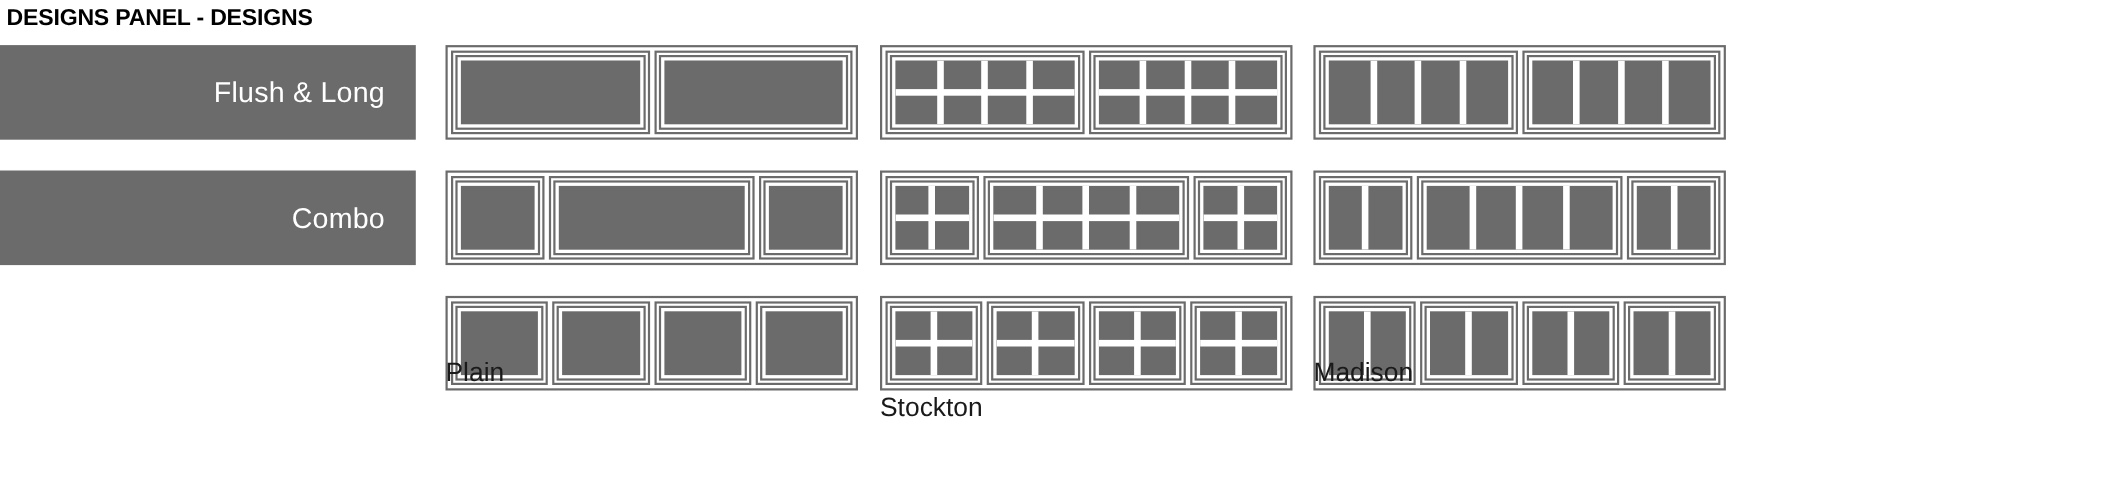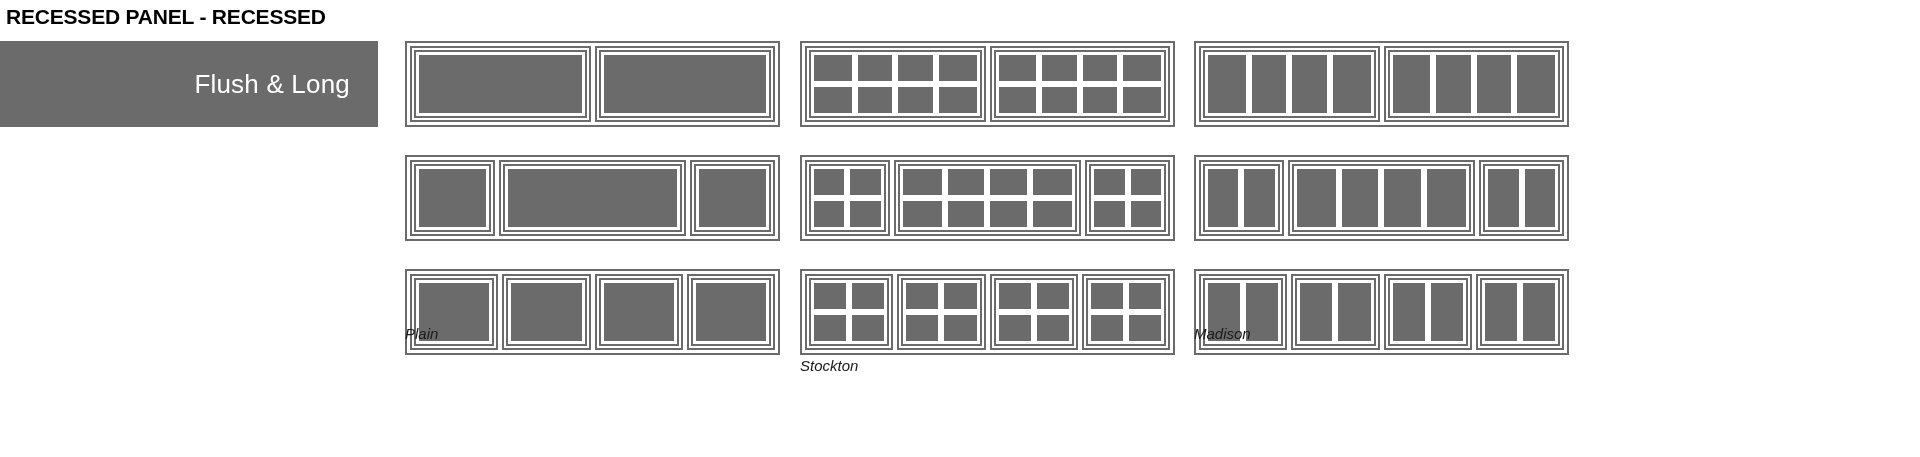--- a/index.html
+++ b/index.html
@@ -113,33 +113,32 @@
   
   .design-names{
     position:absolute;
     left:0; top:325px;
     width:1920px;
     height:40px;
   }
   .design-name{
     position:absolute;
     top:0;
-    font-size:15px;
+    font-size:24px;
     color:#1a1a1a;
     white-space:nowrap;
-    font-style:italic;
   }
   .design-name.col-0{ left:405px; }
   .design-name.col-1{ left:800px;margin-top:32px; }
   .design-name.col-2{ left:1194px; }
 </style>
 </head>
 <body>
 
-<div id="page-title">RECESSED PANEL - RECESSED</div>
+<div id="page-title">DESIGNS PANEL - DESIGNS</div>
 
 <div class="rows" id="rows-root">
     <div class="row">
       <div class="label-bar">
         <span class="label-text">Flush &amp; Long</span>
       </div>
       <div class="door col-0">
         <div class="panel" style="flex: 1 1 0px;">
           <div class="panel-inner">
             <div class="panel-face"></div>
@@ -188,20 +187,23 @@
             <div class="panel-face">
               <div class="mull-v" style="left: 25%;"></div>
               <div class="mull-v" style="left: 50%;"></div>
               <div class="mull-v" style="left: 75%;"></div>
             </div>
           </div>
         </div>
       </div>
     </div>
     <div class="row">
+      <div class="label-bar">
+        <span class="label-text">Combo</span>
+      </div>
       <div class="door col-0">
         <div class="panel" style="flex: 1 1 0px;">
           <div class="panel-inner">
             <div class="panel-face"></div>
           </div>
         </div>
         <div class="panel" style="flex: 2.35 1 0px;">
           <div class="panel-inner">
             <div class="panel-face"></div>
           </div>

